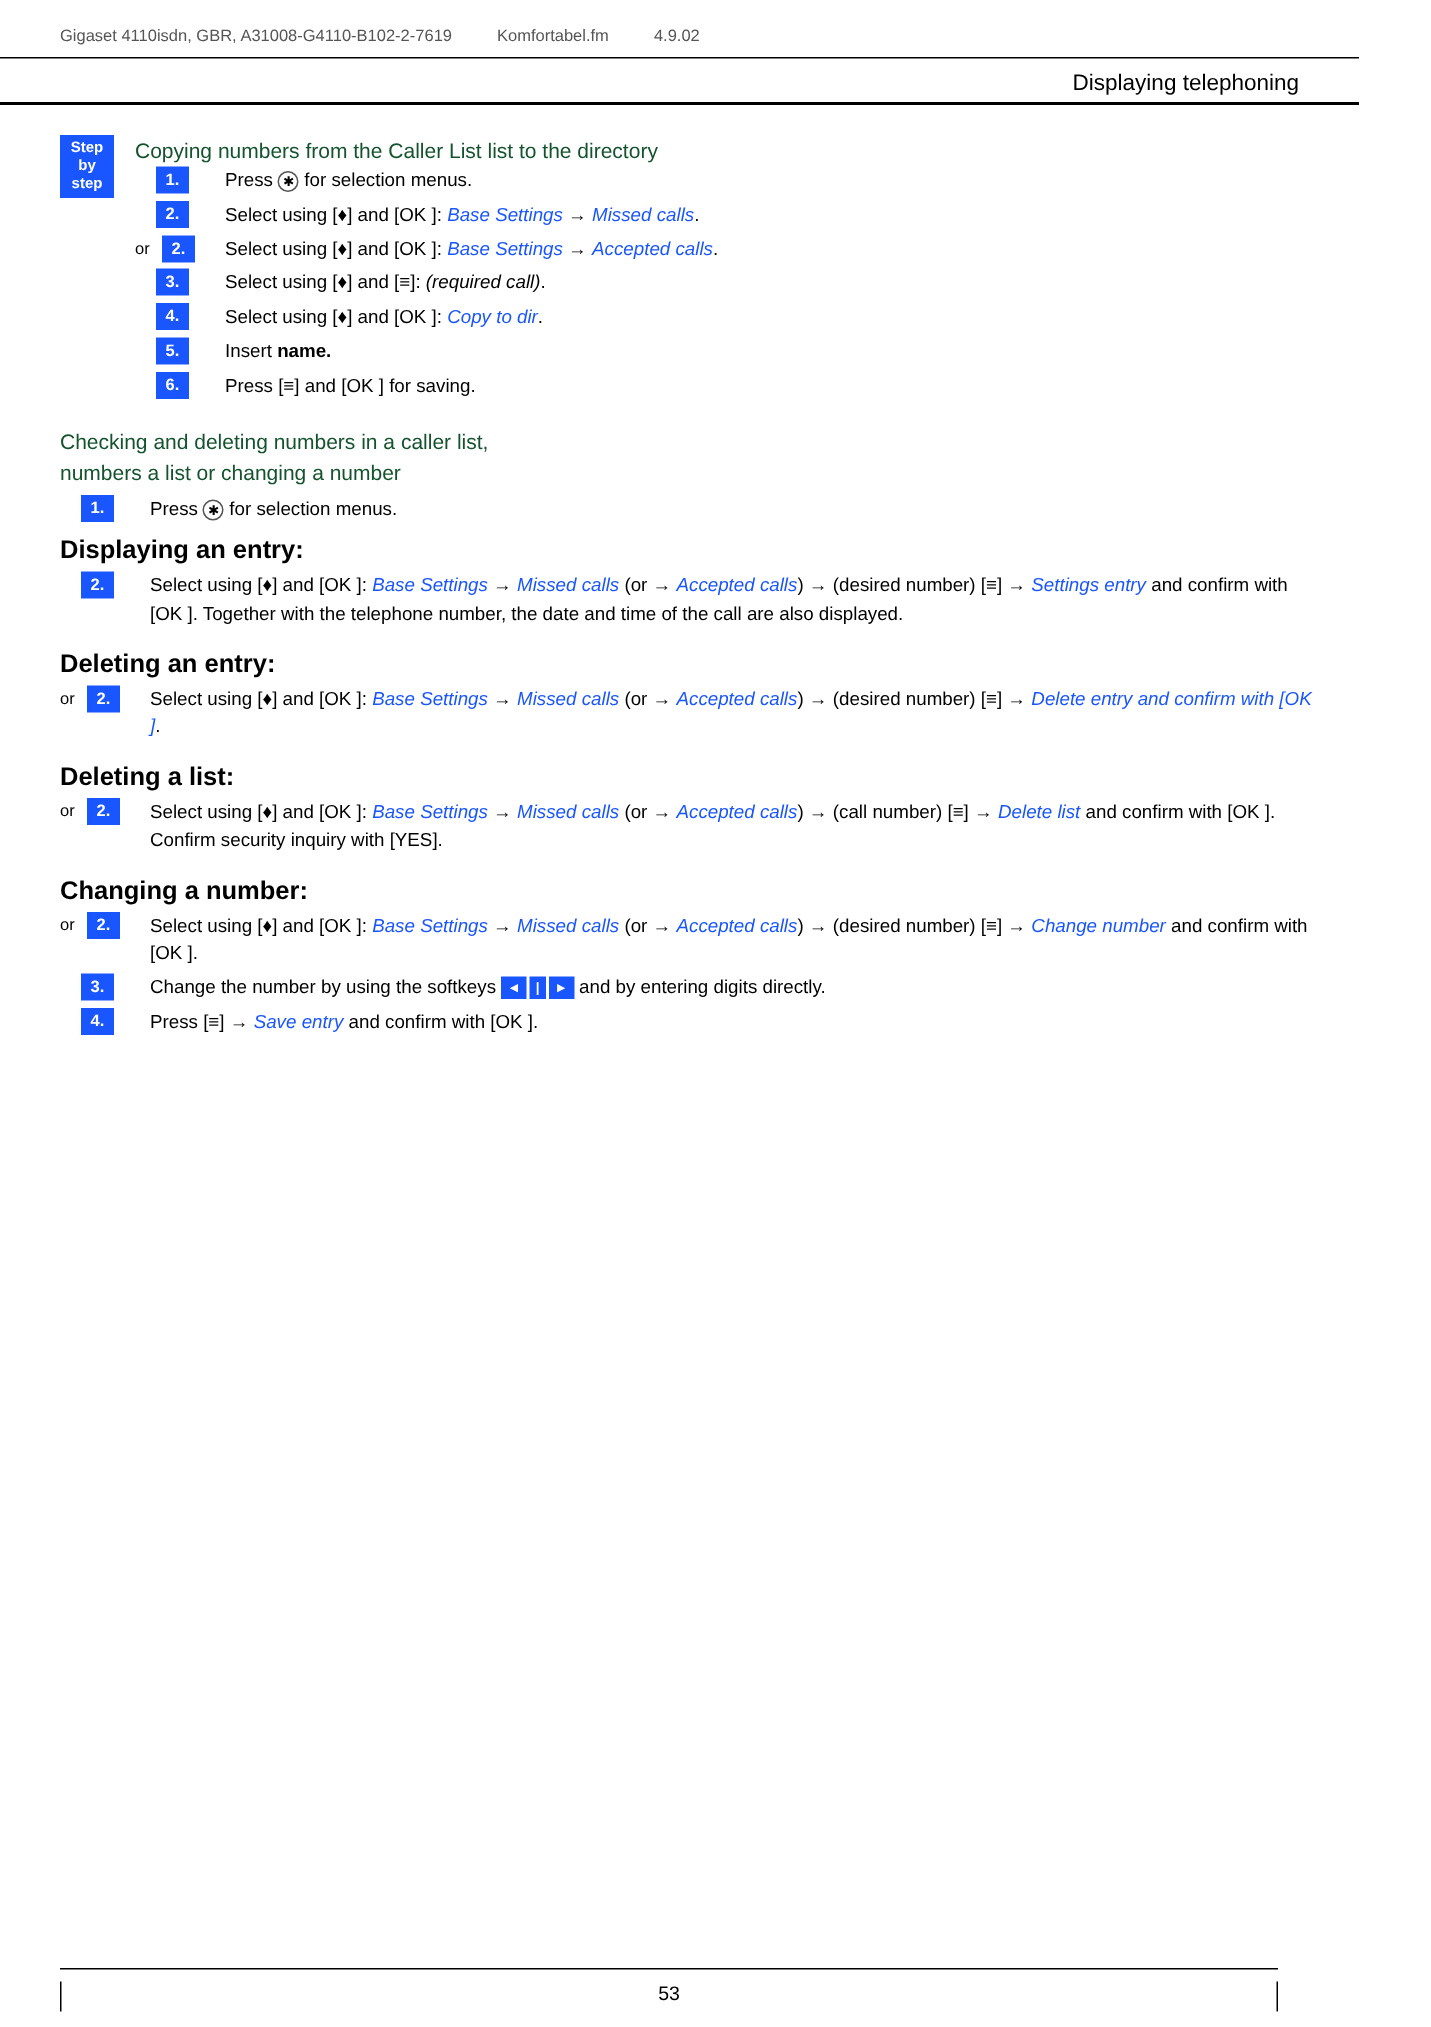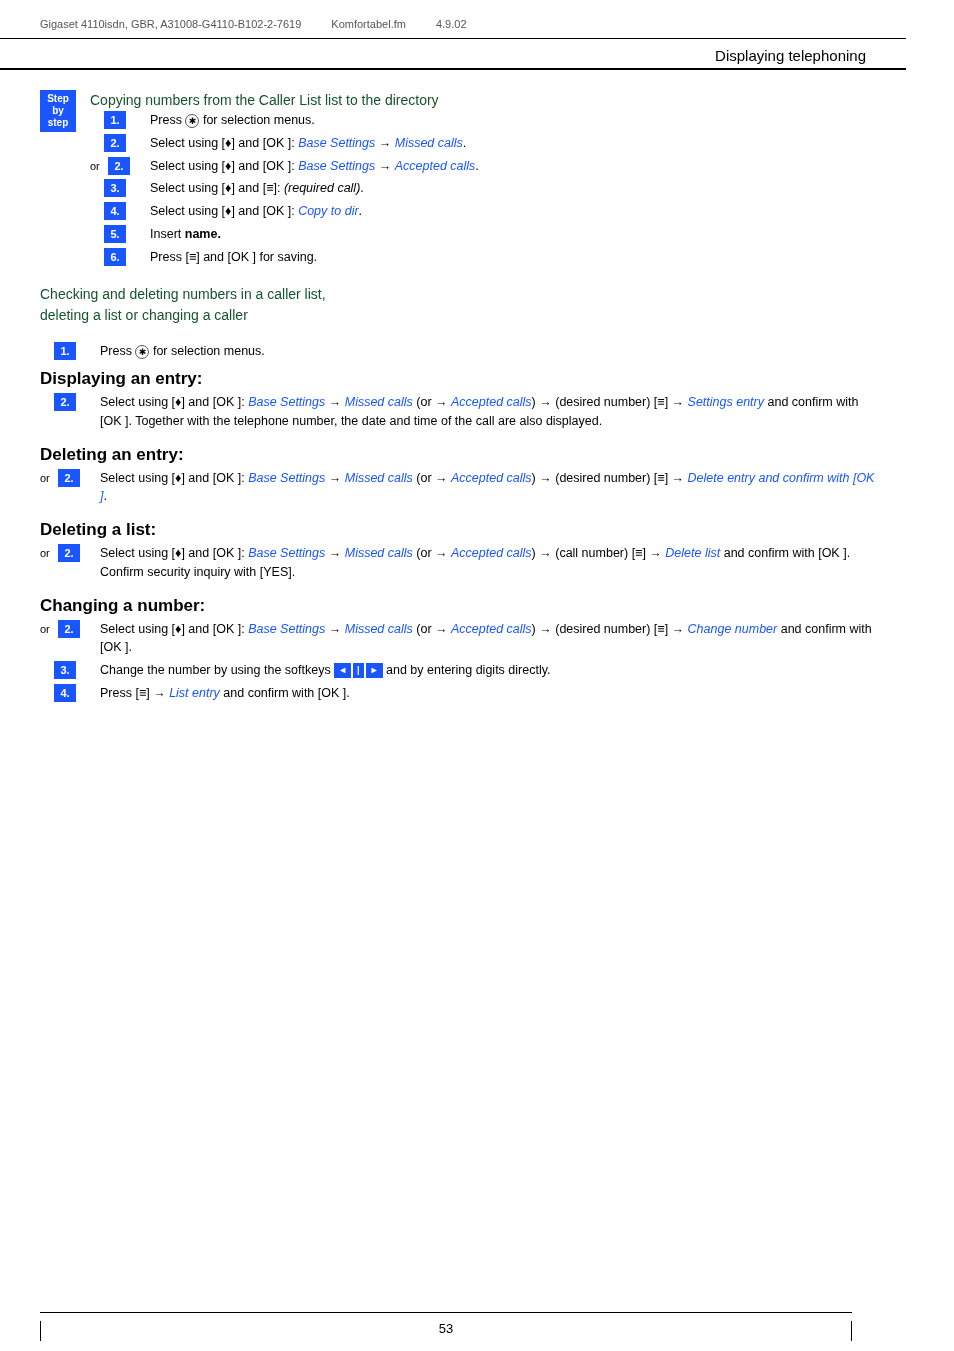--- a/index.html
+++ b/index.html
@@ -232,23 +232,23 @@
             </div>
             <div class="step-content">
               Press [≡] and [OK ] for saving.
             </div>
           </div>
 
         </div>
       </div>
     </div>
 
-    <div class="section-heading-blue" style="margin-bottom:16px;">
+    <div class="section-heading-blue" style="margin-bottom:4px;">
       <span>Checking and deleting numbers in a caller list,</span><br>
-      <span>deleting a list or changing a caller</span>
+      <span>numbers a list or changing a number</span>
     </div>
 
     <div class="step-row" style="margin-bottom:8px;">
       <div class="step-number-block">
         <span style="width:14px;"></span>
         <span class="step-badge">1.</span>
       </div>
       <div class="step-content">
         Press <span style="display:inline-block;width:14px;height:14px;border:1.5px solid #555;border-radius:50%;vertical-align:middle;text-align:center;line-height:12px;font-size:9px;">✱</span> for selection menus.
       </div>
@@ -326,21 +326,21 @@
           and by entering digits directly.
         </div>
       </div>
 
       <div class="step-row">
         <div class="step-number-block">
           <span style="width:14px;"></span>
           <span class="step-badge">4.</span>
         </div>
         <div class="step-content">
-          Press [≡] → <span class="link-blue italic">List entry</span> and confirm with [OK ].
+          Press [≡] → <span class="link-blue italic">Save entry</span> and confirm with [OK ].
         </div>
       </div>
     </div>
 
   </div>
 
   <div style="position:absolute; bottom:0; left:0; right:14px;">
     <div style="margin:0 40px; border-top:1px solid #000; display:flex; justify-content:space-between; align-items:flex-start; padding: 8px 0 10px 0;">
       <div style="width:1px; height:20px; background:#000;"></div>
       <span class="footer-page-num">53</span>

